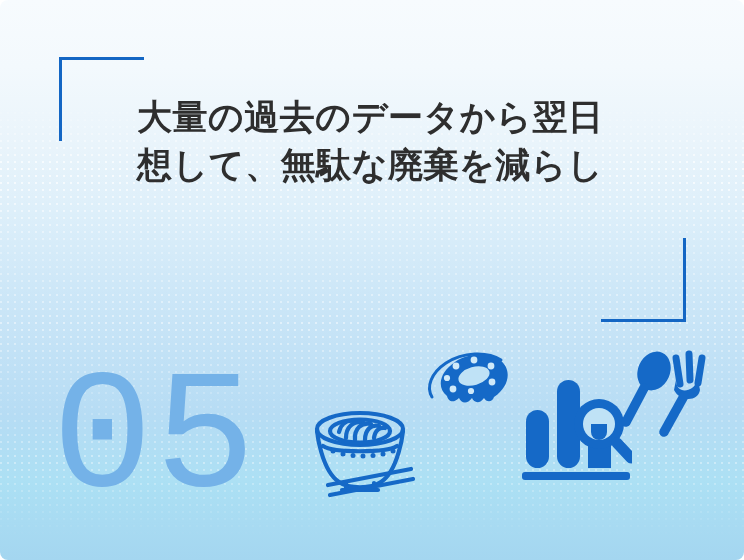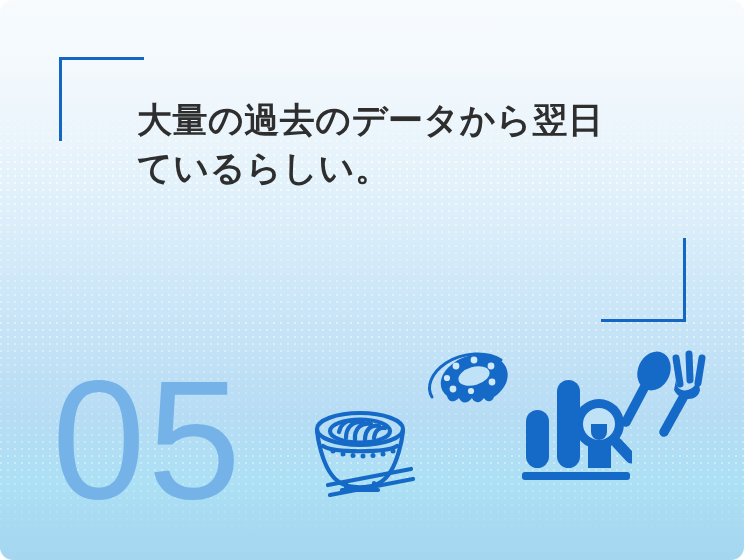--- a/index.html
+++ b/index.html
@@ -7,32 +7,33 @@
   html, body {
     width:744px; height:560px;
     background:#ffffff;
     font-family:"Liberation Sans", sans-serif;
   }
 
   #card {
     position:relative;
     width:744px; height:560px;
     overflow:hidden;
-    border-radius:13px;
+    border-radius:8px;
     background:
       linear-gradient(180deg,
         #f7fbfe 0%,
         #f3f9fd 12%,
         #e9f4fb 26%,
         #ddeffa 38%,
         #cfe8f8 50%,
         #c3e2f6 62%,
         #b6dcf4 74%,
         #ace0f4 86%,
         #a4d6f0 100%);
+    font-family: Liberation Mono, monospace;
   }
 
   
   #dots {
     position:absolute; inset:0;
     background-image:
       radial-gradient(circle at 1px 1px, rgba(255,255,255,.85) 1px, transparent 1.4px);
     background-size:7px 7px;
     -webkit-mask-image:linear-gradient(180deg,
         rgba(0,0,0,0) 0%,
@@ -113,21 +114,21 @@
 
 <div id="card">
 
   <div id="dots"></div>
 
   <div class="bracket" id="bracket-tl"></div>
   <div class="bracket" id="bracket-br"></div>
 
   <div id="headline">
     <span class="ln">大量の過去のデータから翌日</span>
-    <span class="ln">ているらしい。</span>
+    <span class="ln">想して、無駄な廃棄を減らし</span>
   </div>
 
   <div id="step-number">05</div>
 
   <div id="illustration">
 
     <span class="ico" id="icon-ramen-bowl">
       <svg width="112" height="100" viewBox="0 0 112 100" fill="none">
         <g stroke="#1569c7" stroke-width="4.2" stroke-linecap="round" stroke-linejoin="round" fill="none">
 

